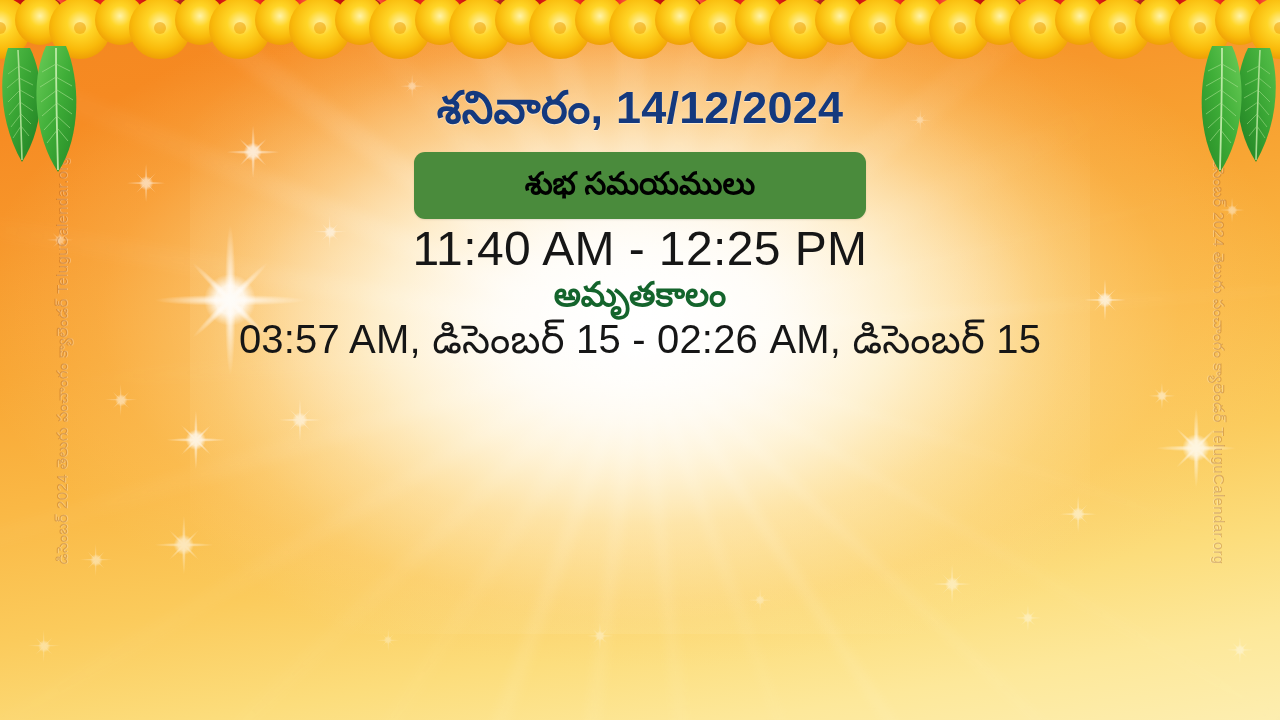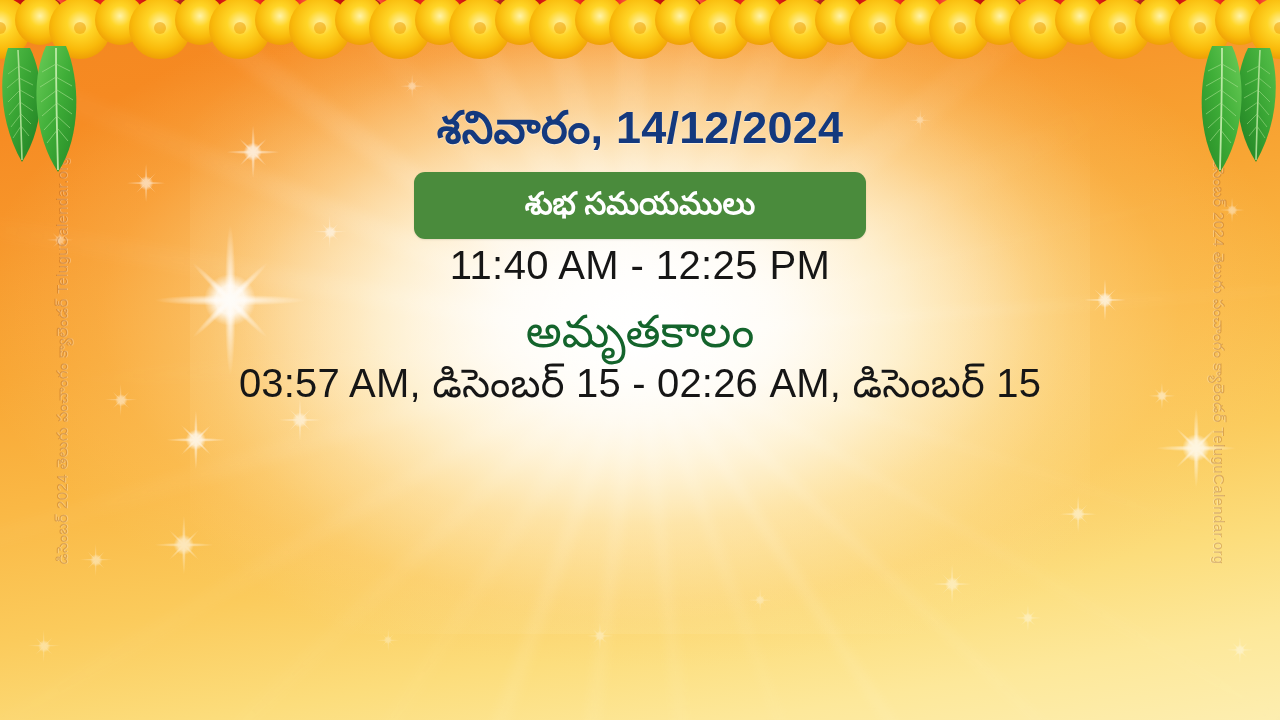--- a/index.html
+++ b/index.html
@@ -115,61 +115,60 @@
     padding-top:84px;
   }
 
   .date-title {
     font-size:45px;
     font-weight:bold;
     color:#14397e;
     letter-spacing:.2px;
     line-height:1.05;
     text-shadow:0 1px 1px rgba(255,255,255,0.55);
-    margin-top:20px;
   }
 
   .badge {
     margin-top:21px;
     width:452px; height:67px;
     background:#4a8b3c;
     border-radius:11px;
     display:flex; align-items:center; justify-content:center;
     box-shadow:0 1px 2px rgba(0,0,0,0.10);
   }
   .badge-label {
-    color:#ffffff;
+    color:#000000;
     font-size:31px;
     font-weight:bold;
     line-height:1;
     padding-bottom:4px;
   }
 
   .muhurtam-title {
     margin-top:24px;
     font-size:45px;
     font-weight:bold;
     color:#14642c;
     line-height:1.1;
     text-shadow:0 1px 1px rgba(255,255,255,0.45);
   }
   .muhurtam-time {
     margin-top:4px;
-    font-size:40px;
+    font-size:48px;
     font-weight:300;
     color:#161616;
     letter-spacing:.4px;
     line-height:1.1;
     text-align:center;
   }
 
   .amrita-title {
-    margin-top:20px;
-    font-size:45px;
-    font-weight:normal;
+    margin-top:0;
+    font-size:34px;
+    font-weight:bold;
     color:#14642c;
     line-height:1.1;
     text-shadow:0 1px 1px rgba(255,255,255,0.45);
   }
   .amrita-time {
     margin-top:4px;
     font-size:40px;
     font-weight:300;
     color:#161616;
     letter-spacing:.2px;

